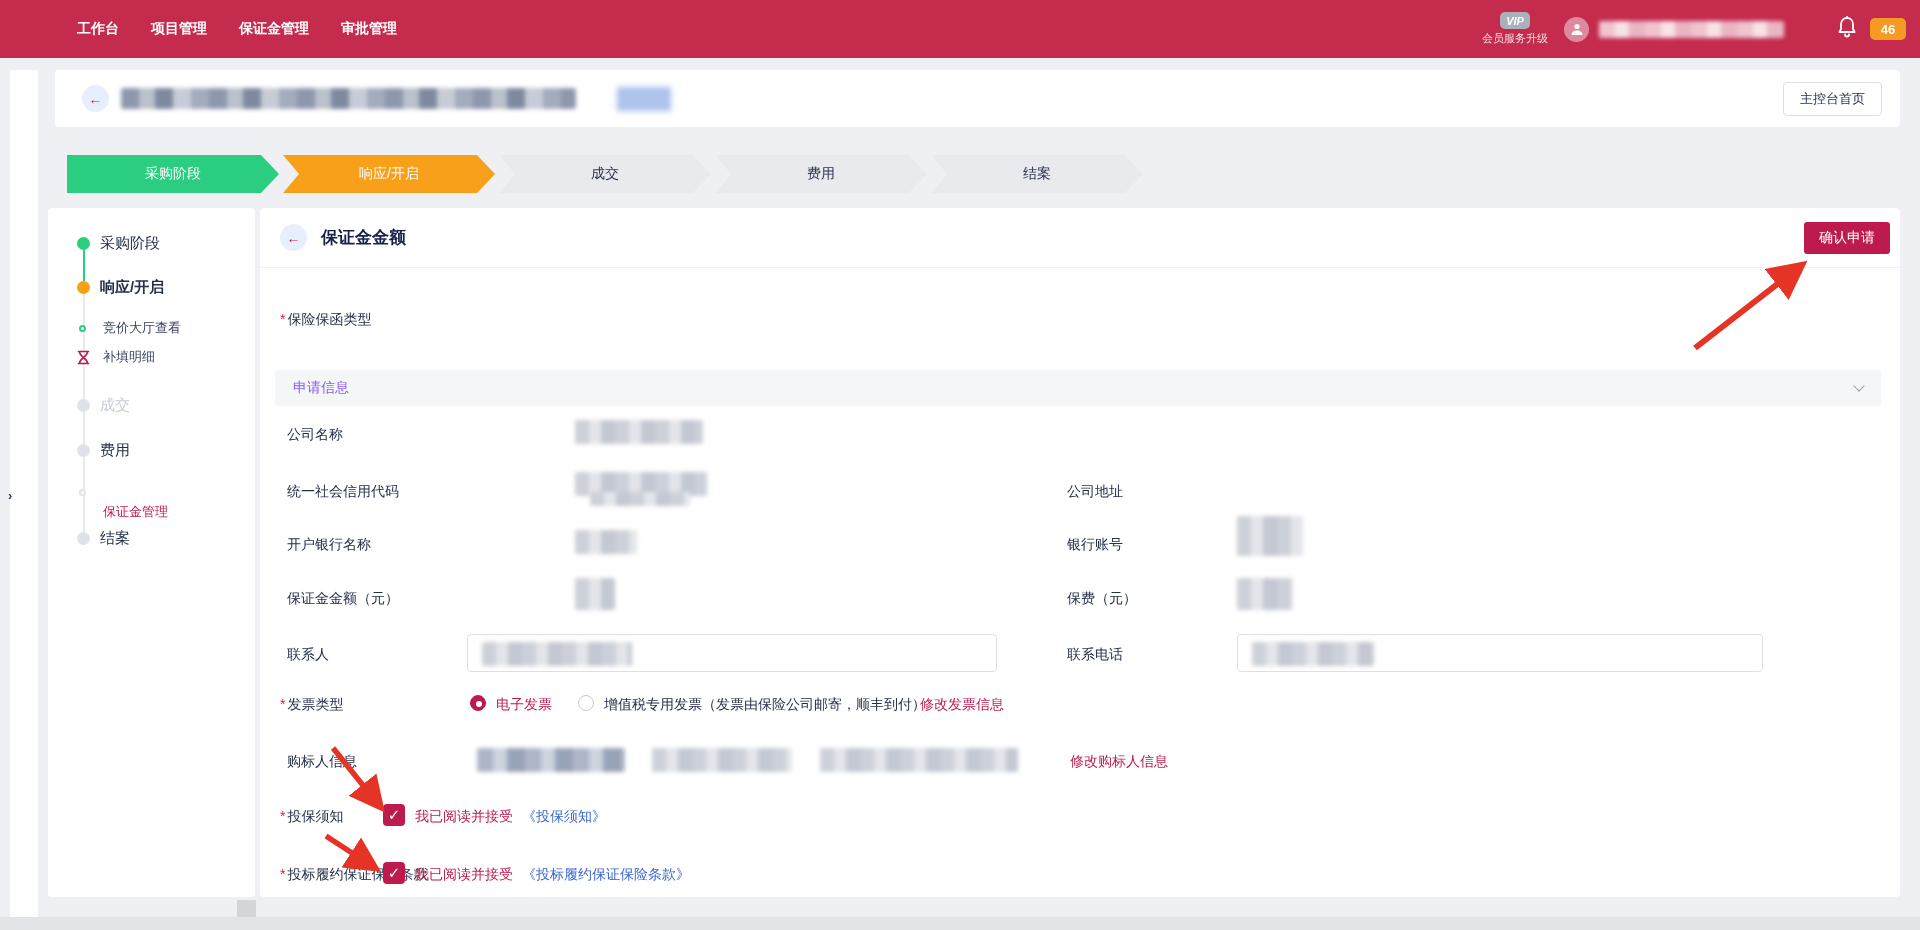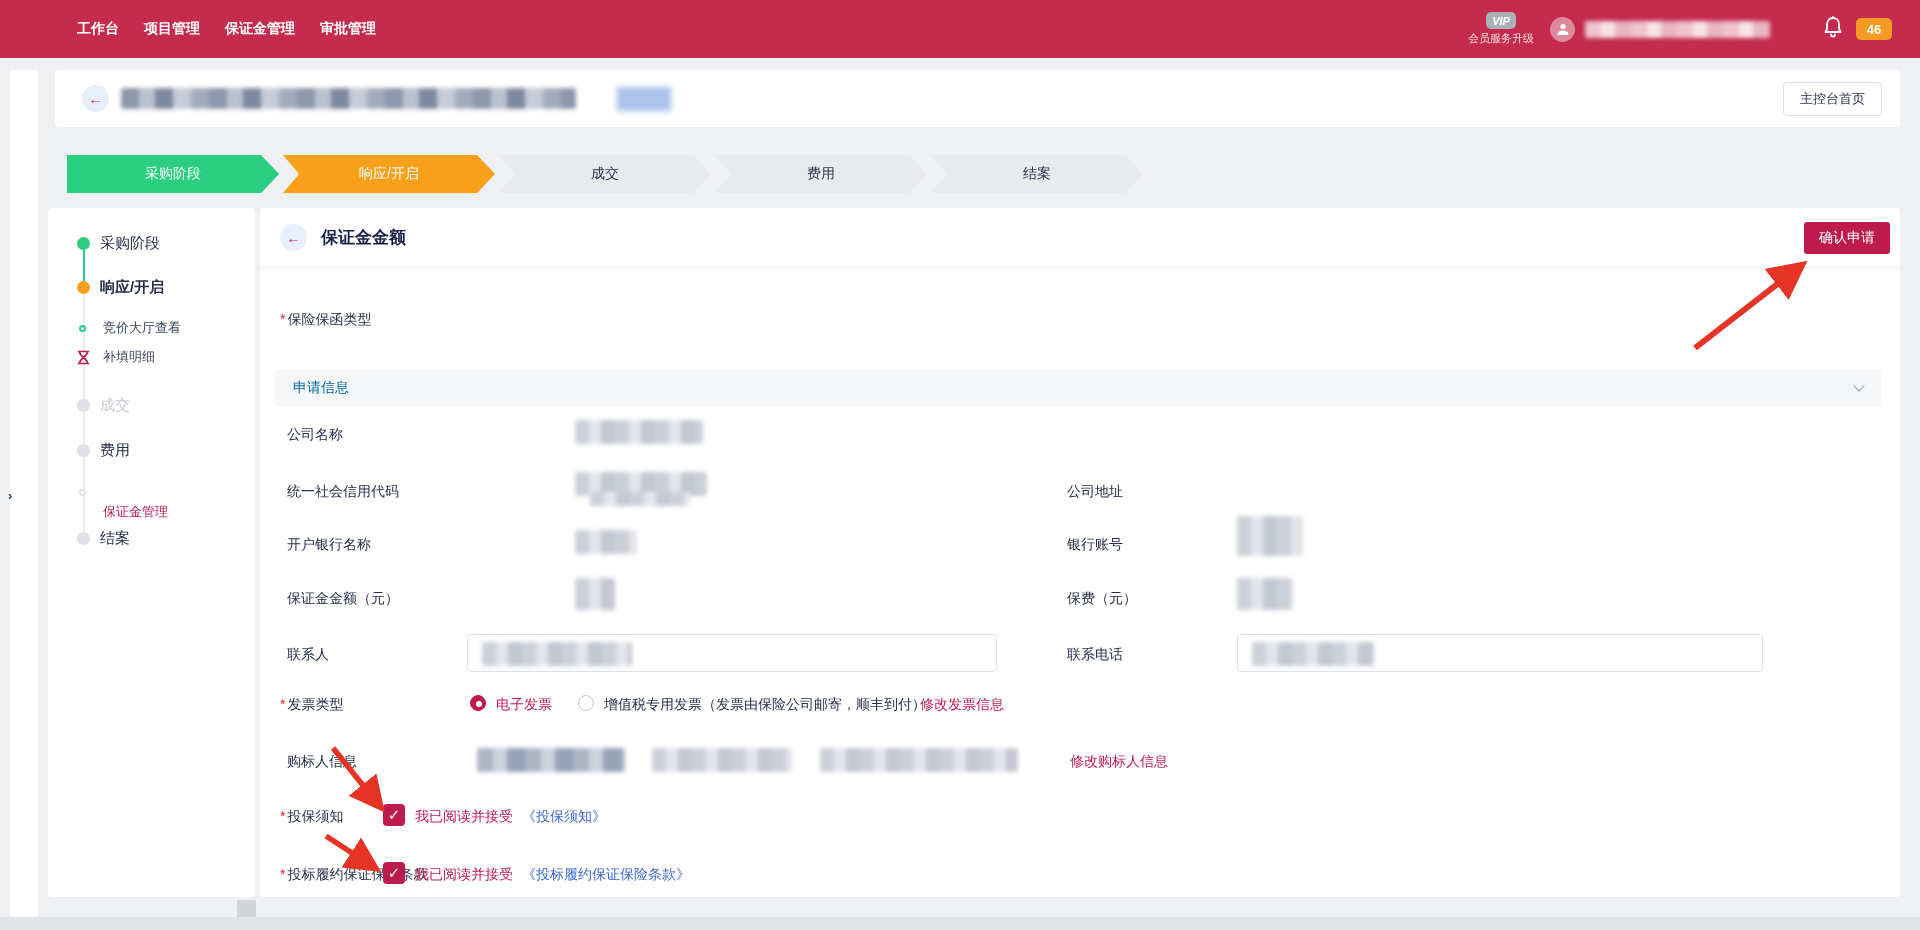--- a/index.html
+++ b/index.html
@@ -5,23 +5,23 @@
   * { margin:0; padding:0; box-sizing:border-box; }
   html,body { width:1920px; height:930px; overflow:hidden;
     font-family:"Liberation Sans","DejaVu Sans",sans-serif; background:#eef0f3; }
   :root{
     --c-topbar:#c42b4c; --c-accent:#bd1b4e; --c-green:#2bce80; --c-orange:#f9a01b;
     --c-blue:#3a66d1; --c-badge:#f59b25; --c-arrow:#e53326;
     --c-dark:#252f4a; --c-gray:#c5c9d2; --c-border:#dcdfe6;
   }
   .topbar{ position:absolute; left:0; top:0; width:1920px; height:58px;
     background:var(--c-topbar); display:flex; align-items:center; z-index:5;}
-  .nav{ display:flex; gap:25px; padding-left:77px; }
+  .nav{ display:flex; gap:32px; padding-left:77px; }
   .nav-item{ color:#fff; font-size:14px; font-weight:bold; cursor:pointer; white-space:nowrap;}
-  .top-right{ margin-left:auto; display:flex; align-items:center; padding-right:28px; }
+  .top-right{ margin-left:auto; display:flex; align-items:center; padding-right:14px; }
   .vip-wrap{ display:flex; flex-direction:column; align-items:center; margin-right:16px;}
   .vip-badge{ width:30px; height:17px; background:#aab1bb; border-radius:5px; color:#fff;
     font-size:11px; font-weight:bold; font-style:italic; display:flex; align-items:center; justify-content:center;}
   .vip-caption{ color:rgba(255,255,255,.85); font-size:11px; margin-top:2px; white-space:nowrap;}
   .avatar{ width:25px; height:25px; border-radius:50%; background:rgba(255,255,255,.45);
     display:flex; align-items:center; justify-content:center; margin-right:10px;}
   .redact{ filter:blur(2px); border-radius:2px; }
   .user-blur{ width:185px; height:17px; margin-right:52px;
     background:repeating-linear-gradient(90deg,#efc4cf 0 16px,#f6e3e7 16px 30px,#e9b5c2 30px 46px);}
   .bell{ margin-right:12px; }
@@ -83,21 +83,21 @@
   .val-blur{ position:absolute; height:24px;
     background:repeating-linear-gradient(90deg,#ccd0d8 0 14px,#e3e5ea 14px 26px,#c3c8d2 26px 40px); }
   .val-blur.blue{ background:repeating-linear-gradient(90deg,#aeb6c6 0 16px,#cdd3dd 16px 30px,#99a3b8 30px 48px); }
   .select-box{ position:absolute; left:198px; top:93px; width:208px; height:40px;
     border:1px solid var(--c-border); border-radius:4px; display:flex; align-items:center;
     padding:0 12px; font-size:14px; color:#27314f; cursor:pointer; background:#fff;}
   .chev{ width:8px; height:8px; border-right:1.5px solid #9aa0ad; border-bottom:1.5px solid #9aa0ad;
     transform:rotate(45deg); margin-left:auto; margin-top:-4px;}
   .section-bar{ position:absolute; left:15px; top:162px; width:1606px; height:36px;
     background:#f5f6f8; border-radius:2px; display:flex; align-items:center; padding:0 18px;
-    font-size:14px; color:#0369a1; cursor:pointer;}
+    font-size:14px; color:#8b5cf6; cursor:pointer;}
   .input-box{ position:absolute; height:38px; border:1px solid var(--c-border); border-radius:4px;
     background:#fff; }
   .input-box .val-blur{ left:14px; top:7px; }
   .radio{ position:absolute; width:16px; height:16px; border-radius:50%; background:#fff;
     border:1px solid #c6cad2; cursor:pointer;}
   .radio.checked{ background:var(--c-accent); border-color:var(--c-accent); }
   .radio.checked::after{ content:""; position:absolute; left:5px; top:5px; width:6px; height:6px;
     border-radius:50%; background:#fff; }
   .opt-red{ color:var(--c-accent); } .link-red{ color:var(--c-accent); cursor:pointer;}
   .link-blue{ color:var(--c-blue); cursor:pointer;}

